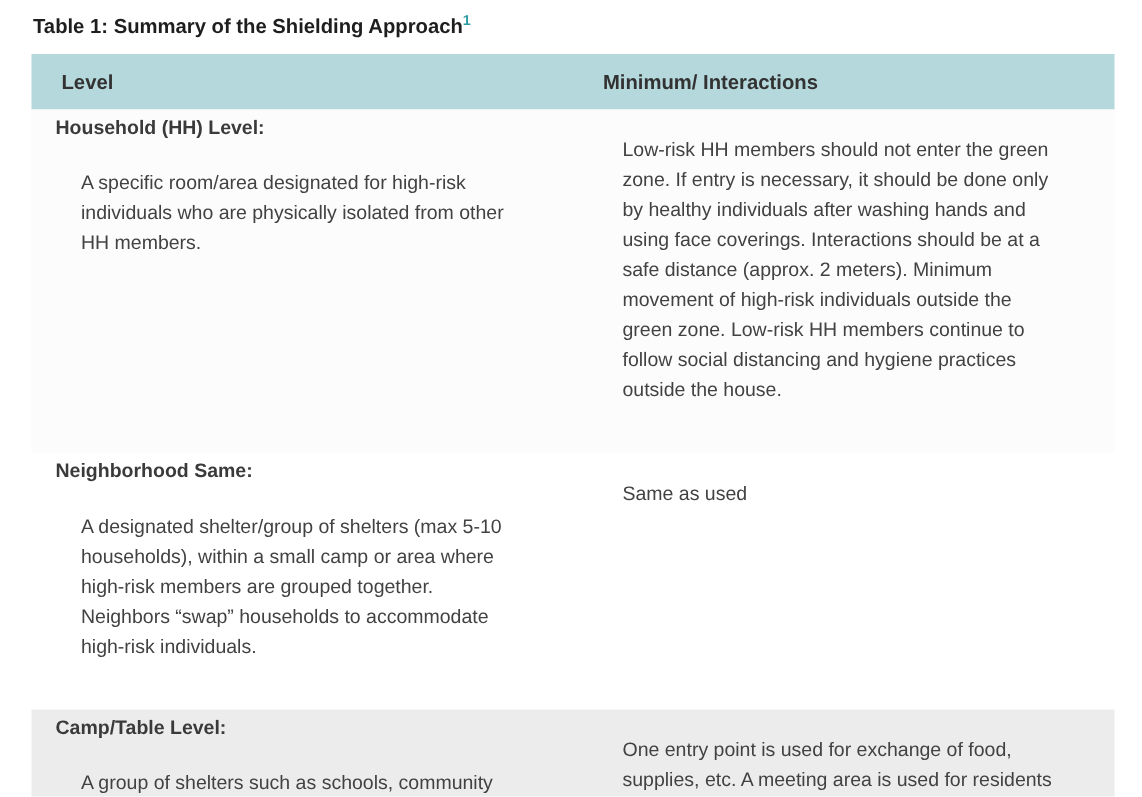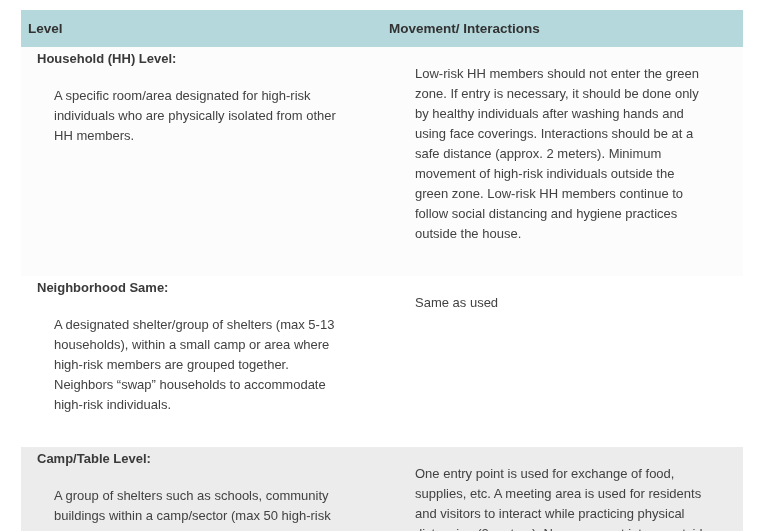--- a/index.html
+++ b/index.html
@@ -36,21 +36,21 @@
       border-collapse: collapse;
       width: 722px;
       table-layout: fixed;
     }
     th {
       background: var(--header-bg, #b5d8dc);
       text-align: left;
       font-size: 13.5px;
       font-weight: 600;
       color: #323232;
-      padding: 11px 7px;
+      padding: 11px 20px;
     }
     td {
       vertical-align: top;
       padding: 0 16px 15px 16px;
       font-size: 13px;
       line-height: 20px;
       color: #424242;
     }
     td p { margin: 17px; }
     p.level-title {
@@ -60,44 +60,47 @@
     }
     tr.row-0 { background: var(--row1-bg, #fcfcfc); }
     tr.row-1 { background: var(--row2-bg, #ffffff); }
     tr.row-2 { background: var(--row3-bg, #ececec); }
   </style>
 </head>
 <body>
 
 <div class="page">
 
+  <div class="table-title">
+    <span>Table 1: Summary of the Shielding Approach</span><span class="footnote-sup">1</span>
+  </div>
 
   <table class="shielding">
     <thead>
       <tr>
         <th>Level</th>
-        <th>Movement/ Interactions</th>
+        <th>Minimum/ Interactions</th>
       </tr>
     </thead>
     <tbody>
 
       <tr class="row-0">
         <td>
           <p class="level-title">Household (HH) Level:</p>
           <p class="level-desc">A specific room/area designated for high-risk individuals who are physically isolated from other HH members.</p>
         </td>
         <td>
           <p>Low-risk HH members should not enter the green zone. If entry is necessary, it should be done only by healthy individuals after washing hands and using face coverings. Interactions should be at a safe distance (approx. 2 meters). Minimum movement of high-risk individuals outside the green zone. Low-risk HH members continue to follow social distancing and hygiene practices outside the house.</p>
         </td>
       </tr>
 
       <tr class="row-1">
         <td>
           <p class="level-title">Neighborhood Same:</p>
-          <p class="level-desc">A designated shelter/group of shelters (max 5-13 households), within a small camp or area where high-risk members are grouped together. Neighbors “swap” households to accommodate high-risk individuals.</p>
+          <p class="level-desc">A designated shelter/group of shelters (max 5-10 households), within a small camp or area where high-risk members are grouped together. Neighbors “swap” households to accommodate high-risk individuals.</p>
         </td>
         <td>
           <p>Same as used</p>
         </td>
       </tr>
 
       <tr class="row-2">
         <td>
           <p class="level-title">Camp/Table Level:</p>
           <p class="level-desc">A group of shelters such as schools, community buildings within a camp/sector (max 50 high-risk individuals per single green zone) where high-risk individuals are physically isolated together.</p>

